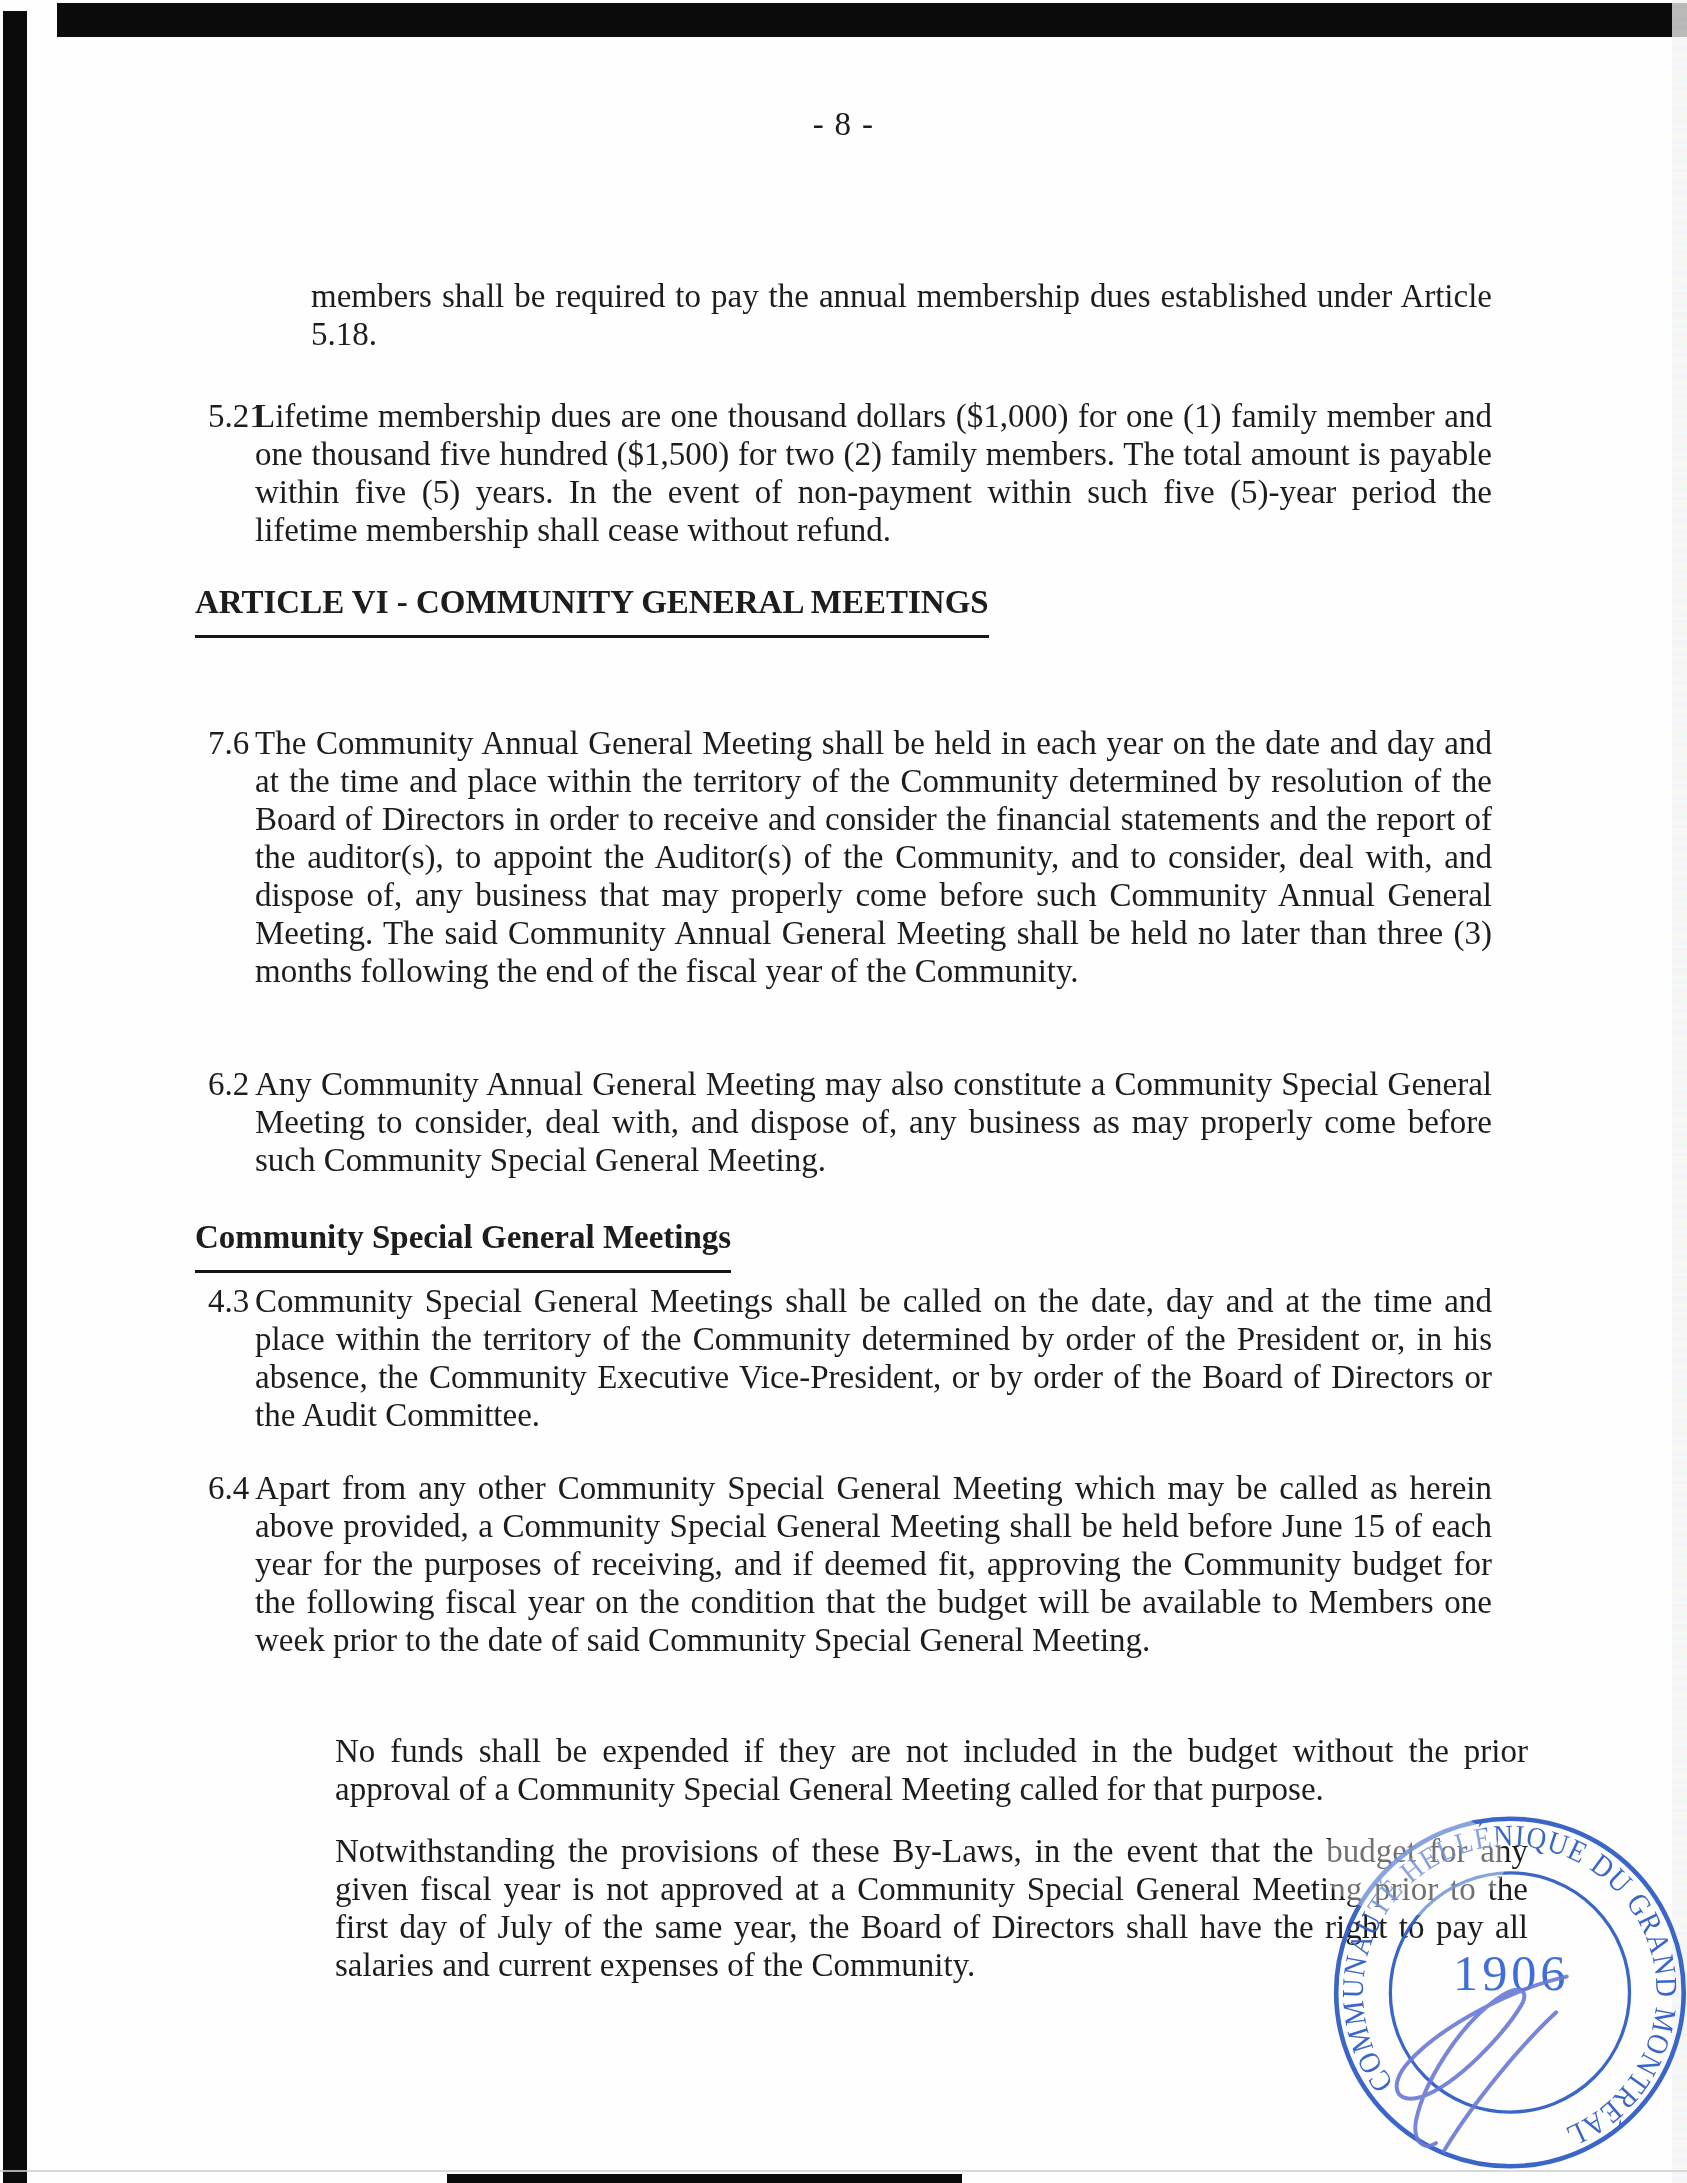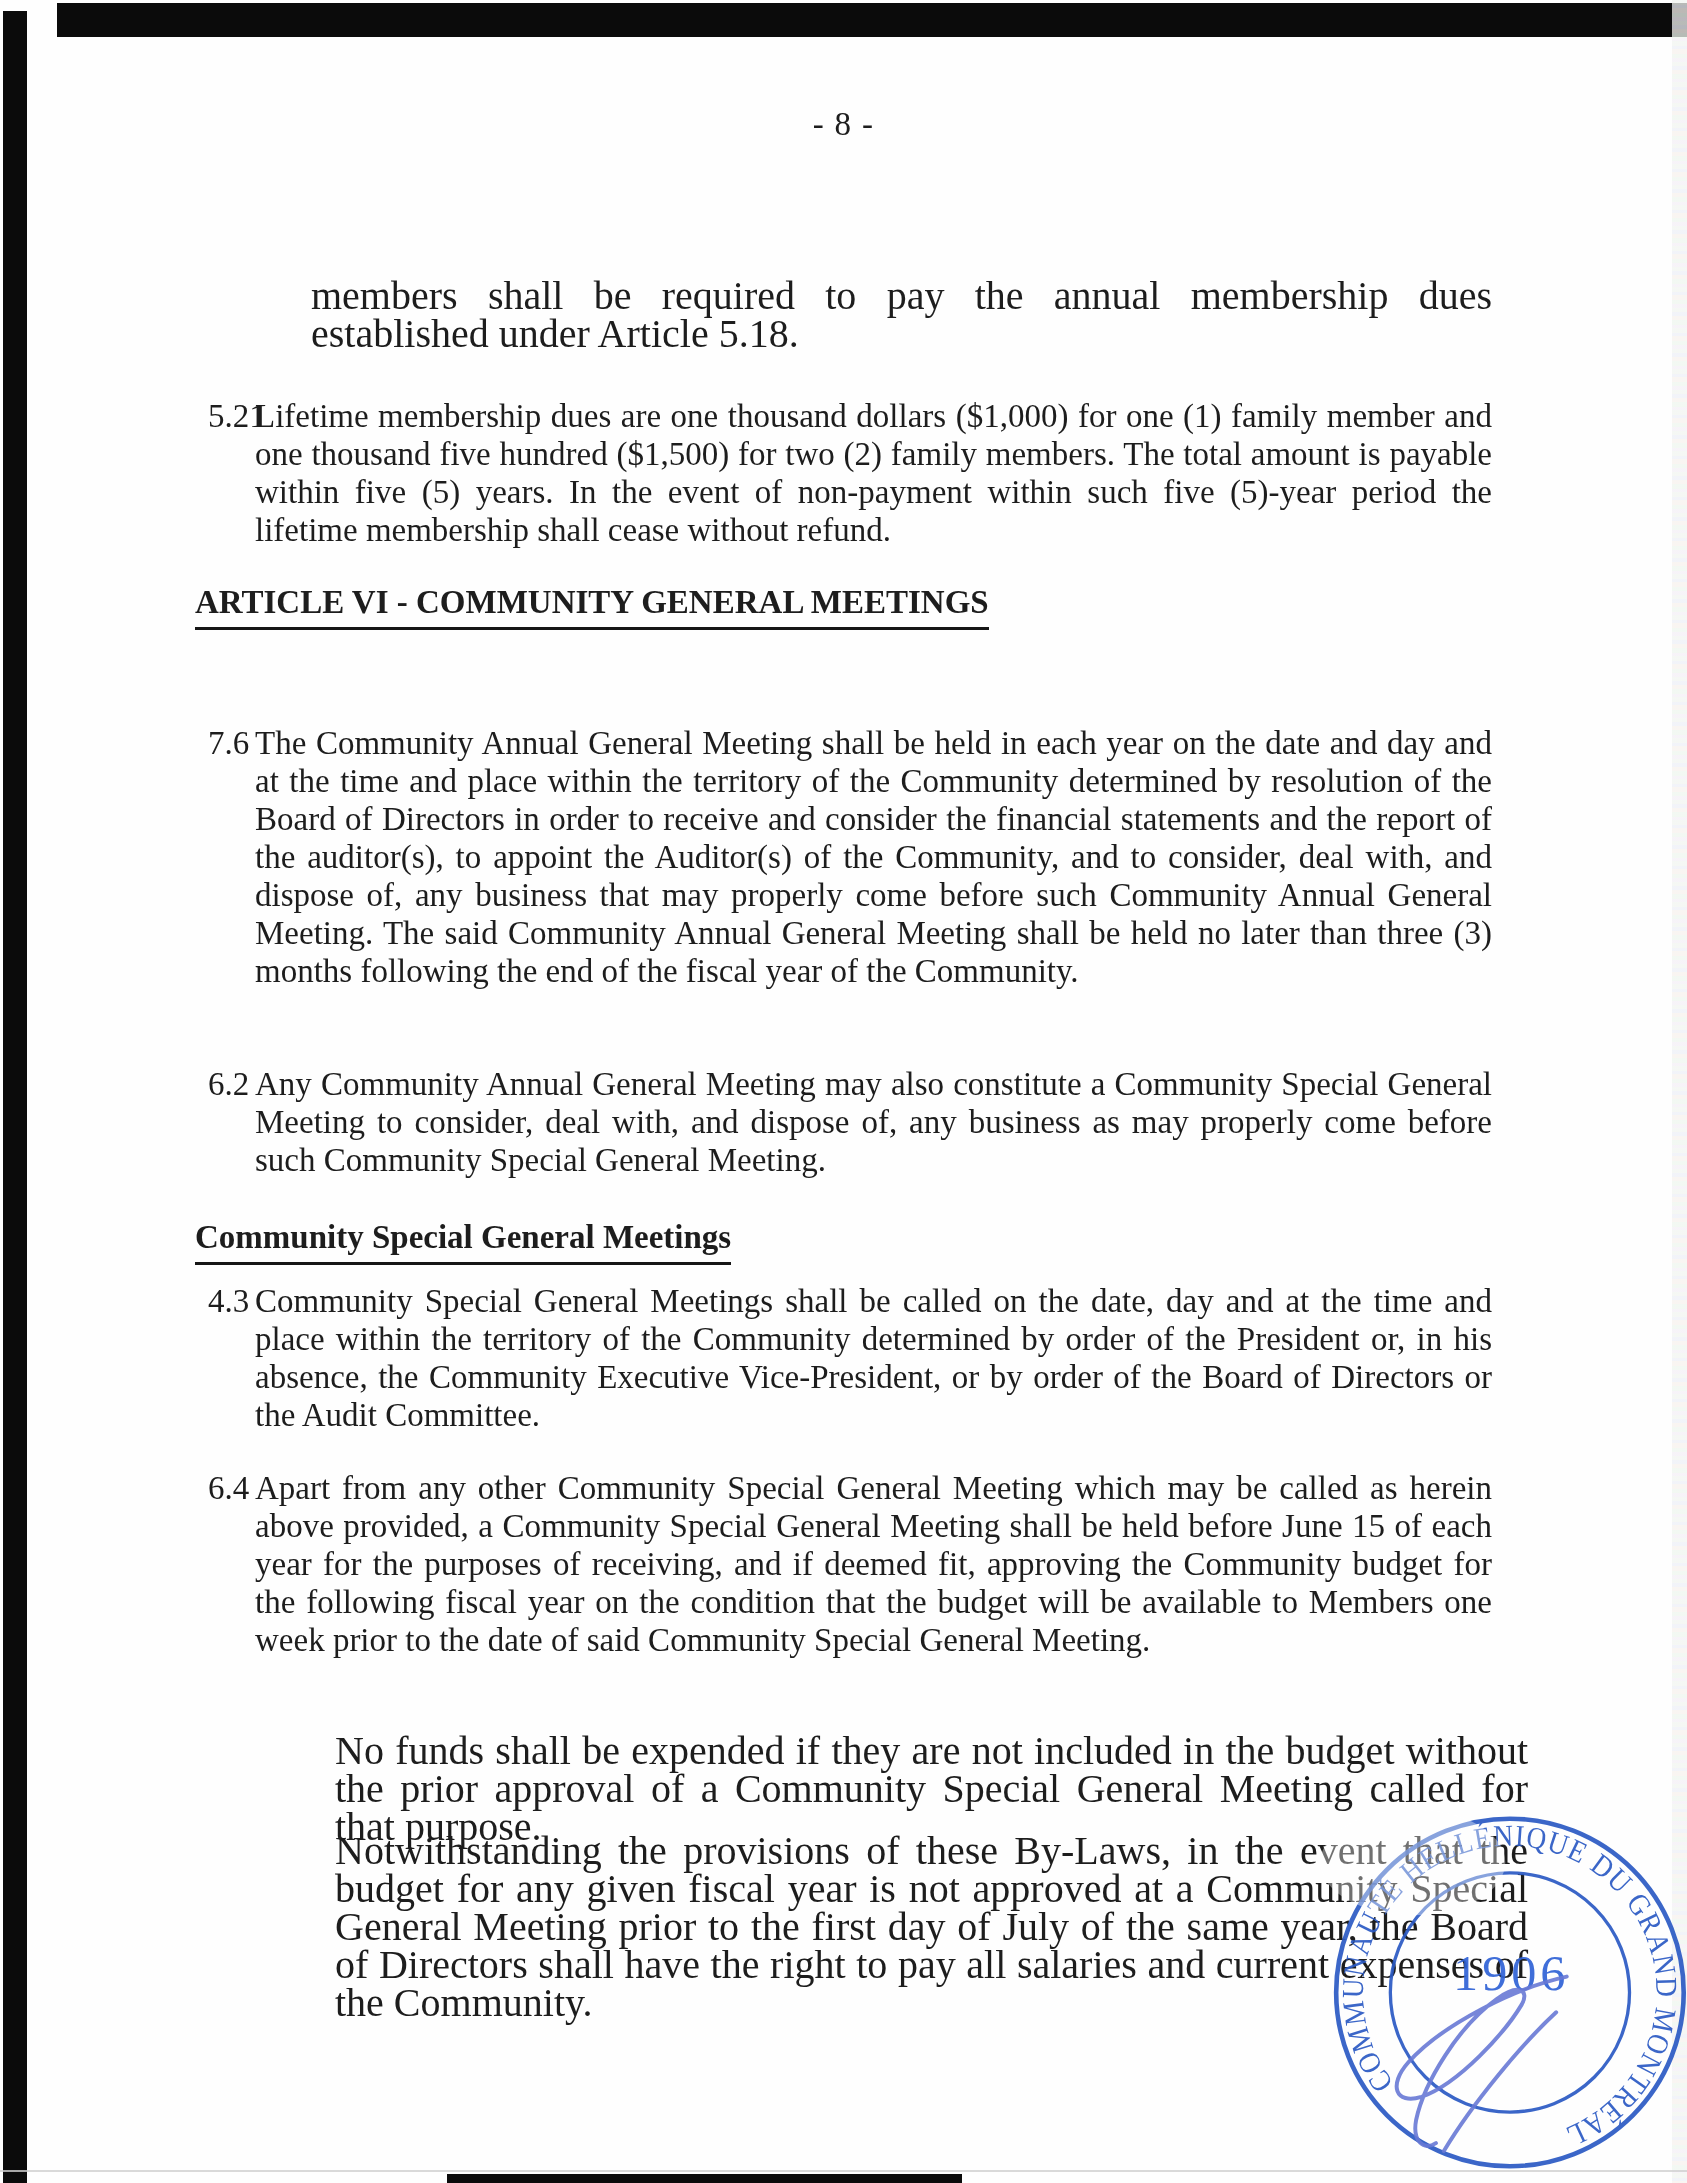--- a/index.html
+++ b/index.html
@@ -10,30 +10,30 @@
   }
   
   .edge{position:absolute;}
   .edge-top{left:57px;top:2.6px;right:0;height:34px;background:#0b0b0b;}
   .edge-left{left:2.6px;top:10.6px;width:24px;bottom:0;background:#0b0b0b;}
   .edge-bottom-line{left:0;bottom:10.6px;width:100%;height:2.6px;background:#cfcfcf;opacity:.8;}
   .edge-bottom-black{left:447px;bottom:0;width:515px;height:9.3px;background:#0b0b0b;}
   .edge-right-noise{right:0;top:0;bottom:0;width:14.6px;opacity:.75;
     background:repeating-linear-gradient(180deg,#f2f5f1 0 4.6px,#eef0f7 4.6px 8px,#f7f2ee 8px 12.6px,#eff6ef 12.6px 17px,#f4f0f6 17px 20.5px);}
   
-  .txt{position:absolute; font-size:40px; line-height:38px; text-align:justify;}
+  .txt{position:absolute; font-size:33px; line-height:38px; text-align:justify;}
   .pageno{position:absolute; top:106px; left:0; width:1687px; text-align:center;
           font-size:33px; letter-spacing:1.3px;}
   .cont{left:311px; width:1181px;}
   .item{position:absolute; left:208px; width:1284px;}
   .item .num{position:absolute; left:0; top:0; font-size:33px; line-height:38px;}
   .item .body{margin-left:47px; font-size:33px; line-height:38px; text-align:justify;}
   .para{left:299px; width:1193px;margin-left:36px;}
   .heading{position:absolute; left:195px; font-size:33px; font-weight:bold; white-space:nowrap;}
-  .heading .u{border-bottom:3.3px solid #161616; padding-bottom:6px; display:inline-block;}
+  .heading .u{border-bottom:3.3px solid #161616; padding-bottom:14px; display:inline-block;}
   
   .stamp{position:absolute; left:1317px; top:1796px; width:370px; height:387px;}
   .stamp .ring{fill:none; stroke:var(--stamp-ring,#2b5ac4); }
   .stamp textPath, .stamp .ringtext{fill:var(--stamp-ring,#2b5ac4);}
   .stamp .year{fill:var(--stamp-year,#2f62d6);}
   .stamp .sig{fill:none; stroke:var(--stamp-sig,#5b6ed2); stroke-width:6; stroke-linecap:round; opacity:.9;}
 </style>
 </head>
 <body>
 

